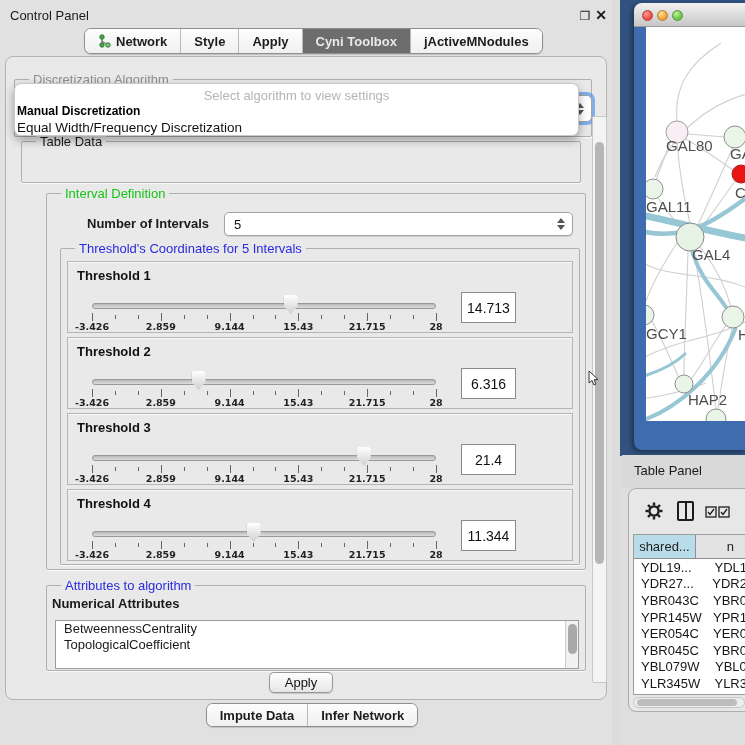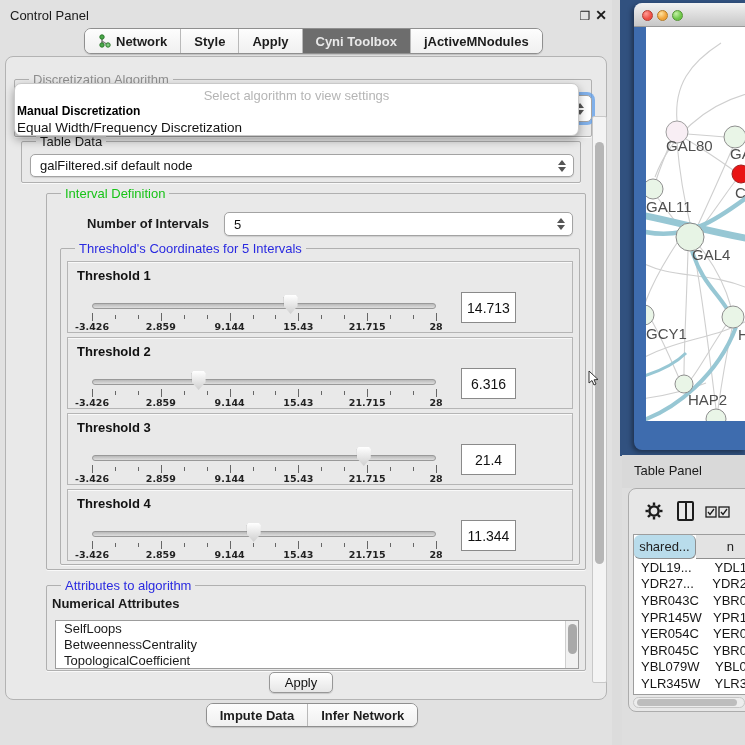--- a/index.html
+++ b/index.html
@@ -74,21 +74,21 @@
   #net-canvas { left:12px; top:24px; width:99px; height:394px; background:#fff; overflow:hidden; }
 
   #table-panel-bar { left:622px; top:455px; width:123px; height:33px; background:#d9d9d9; }
   #table-panel-title { left:12px; top:8px; font-size:13px; color:#1a1a1a; }
   #table-panel-box { left:628px; top:488px; width:121px; height:224px; background:#e7e7e7; border:1px solid #acacac; border-radius:8px 0 0 8px; }
   #tp-split { position:absolute; left:48px; top:12px; width:17px; height:20px; border:2px solid #1c1c1c; border-radius:2px; }
   #tp-split i { position:absolute; left:50%; top:0; width:2px; height:100%; background:#1c1c1c; transform:translateX(-50%); }
   #node-table { position:absolute; left:4px; top:45px; width:115px; height:161px; background:#fff; border:1px solid #9d9d9d; overflow:hidden; }
   .hrow { display:flex; height:24px; }
   .hcell { border-right:1px solid #8f8f8f; border-bottom:1px solid #8f8f8f; display:flex; align-items:center; justify-content:center; font-size:13px; color:#222; }
-  .hcell.c1 { width:76px; background:#b9dceb;border-radius:6px; }
+  .hcell.c1 { width:76px; background:#b9dceb; }
   .hcell.c2 { width:60px; background:#e3e3e3; justify-content:flex-end; padding-right:12px; }
   .trow { display:flex; height:16.6px; align-items:center; }
   .tcell { font-size:13px; color:#161616; white-space:nowrap; }
   .tcell.c1 { width:76px; padding-left:7px; }
   .tcell.c2 { padding-left:5px; }
   #tp-hscroll { position:absolute; left:4px; top:208px; width:112px; height:11px; background:#ededed; border:1px solid #c6c6c6; border-radius:6px; }
   #tp-hscroll .th { position:absolute; left:3px; top:1px; width:100px; height:7px; background:#bdbdbd; border-radius:4px; }
 
   svg text { font-family:"Liberation Sans",sans-serif; }
 </style>
@@ -139,27 +139,20 @@
     </div>
 
     <div class="abs" id="algo-popup">
       <div class="prompt">Select algorithm to view settings</div>
       <div class="opt1">Manual Discretization</div>
       <div class="opt2">Equal Width/Frequency Discretization</div>
     </div>
 
     <div class="groupbox" style="left:15px; top:84px; width:560px; height:42px;">
       <span class="grouplabel lbl-black">Table Data</span>
-      <div class="combo" style="left:8px; top:12px; width:544px; height:23px;">
-        <span>galFiltered.sif default node</span>
-        <span class="arrows">
-            <i class="up"></i>
-            <i class="dn"></i>
-          </span>
-      </div>
     </div>
 
     <div class="groupbox" style="left:40px; top:136px; width:540px; height:377px;">
       <span class="grouplabel lbl-green">Interval Definition</span>
 
       <div style="position:absolute; left:40px; top:22px; font-weight:bold;">Number of Intervals</div>
       <div class="combo" style="left:177px; top:18px; width:349px; height:24px;">
         <span>5</span>
         <span class="arrows">
             <i class="up"></i>
@@ -293,21 +286,20 @@
           <span class="ticklab" style="left:368px;">28</span>
           <div class="valbox">11.344</div>
         </div>
       </div>
     </div>
 
     <div class="groupbox" style="left:40px; top:528px; width:540px; height:86px;">
       <span class="grouplabel lbl-blue">Attributes to algorithm</span>
       <div style="position:absolute; left:5px; top:10px; font-weight:bold;">Numerical Attributes</div>
       <div id="attr-list">
-        <div class="item">SelfLoops</div>
         <div class="item">BetweennessCentrality</div>
         <div class="item">TopologicalCoefficient</div>
         <div id="attr-scroll">
             <div class="th"></div>
           </div>
       </div>
     </div>
 
     <div class="abs" id="apply-btn">Apply</div>
 

